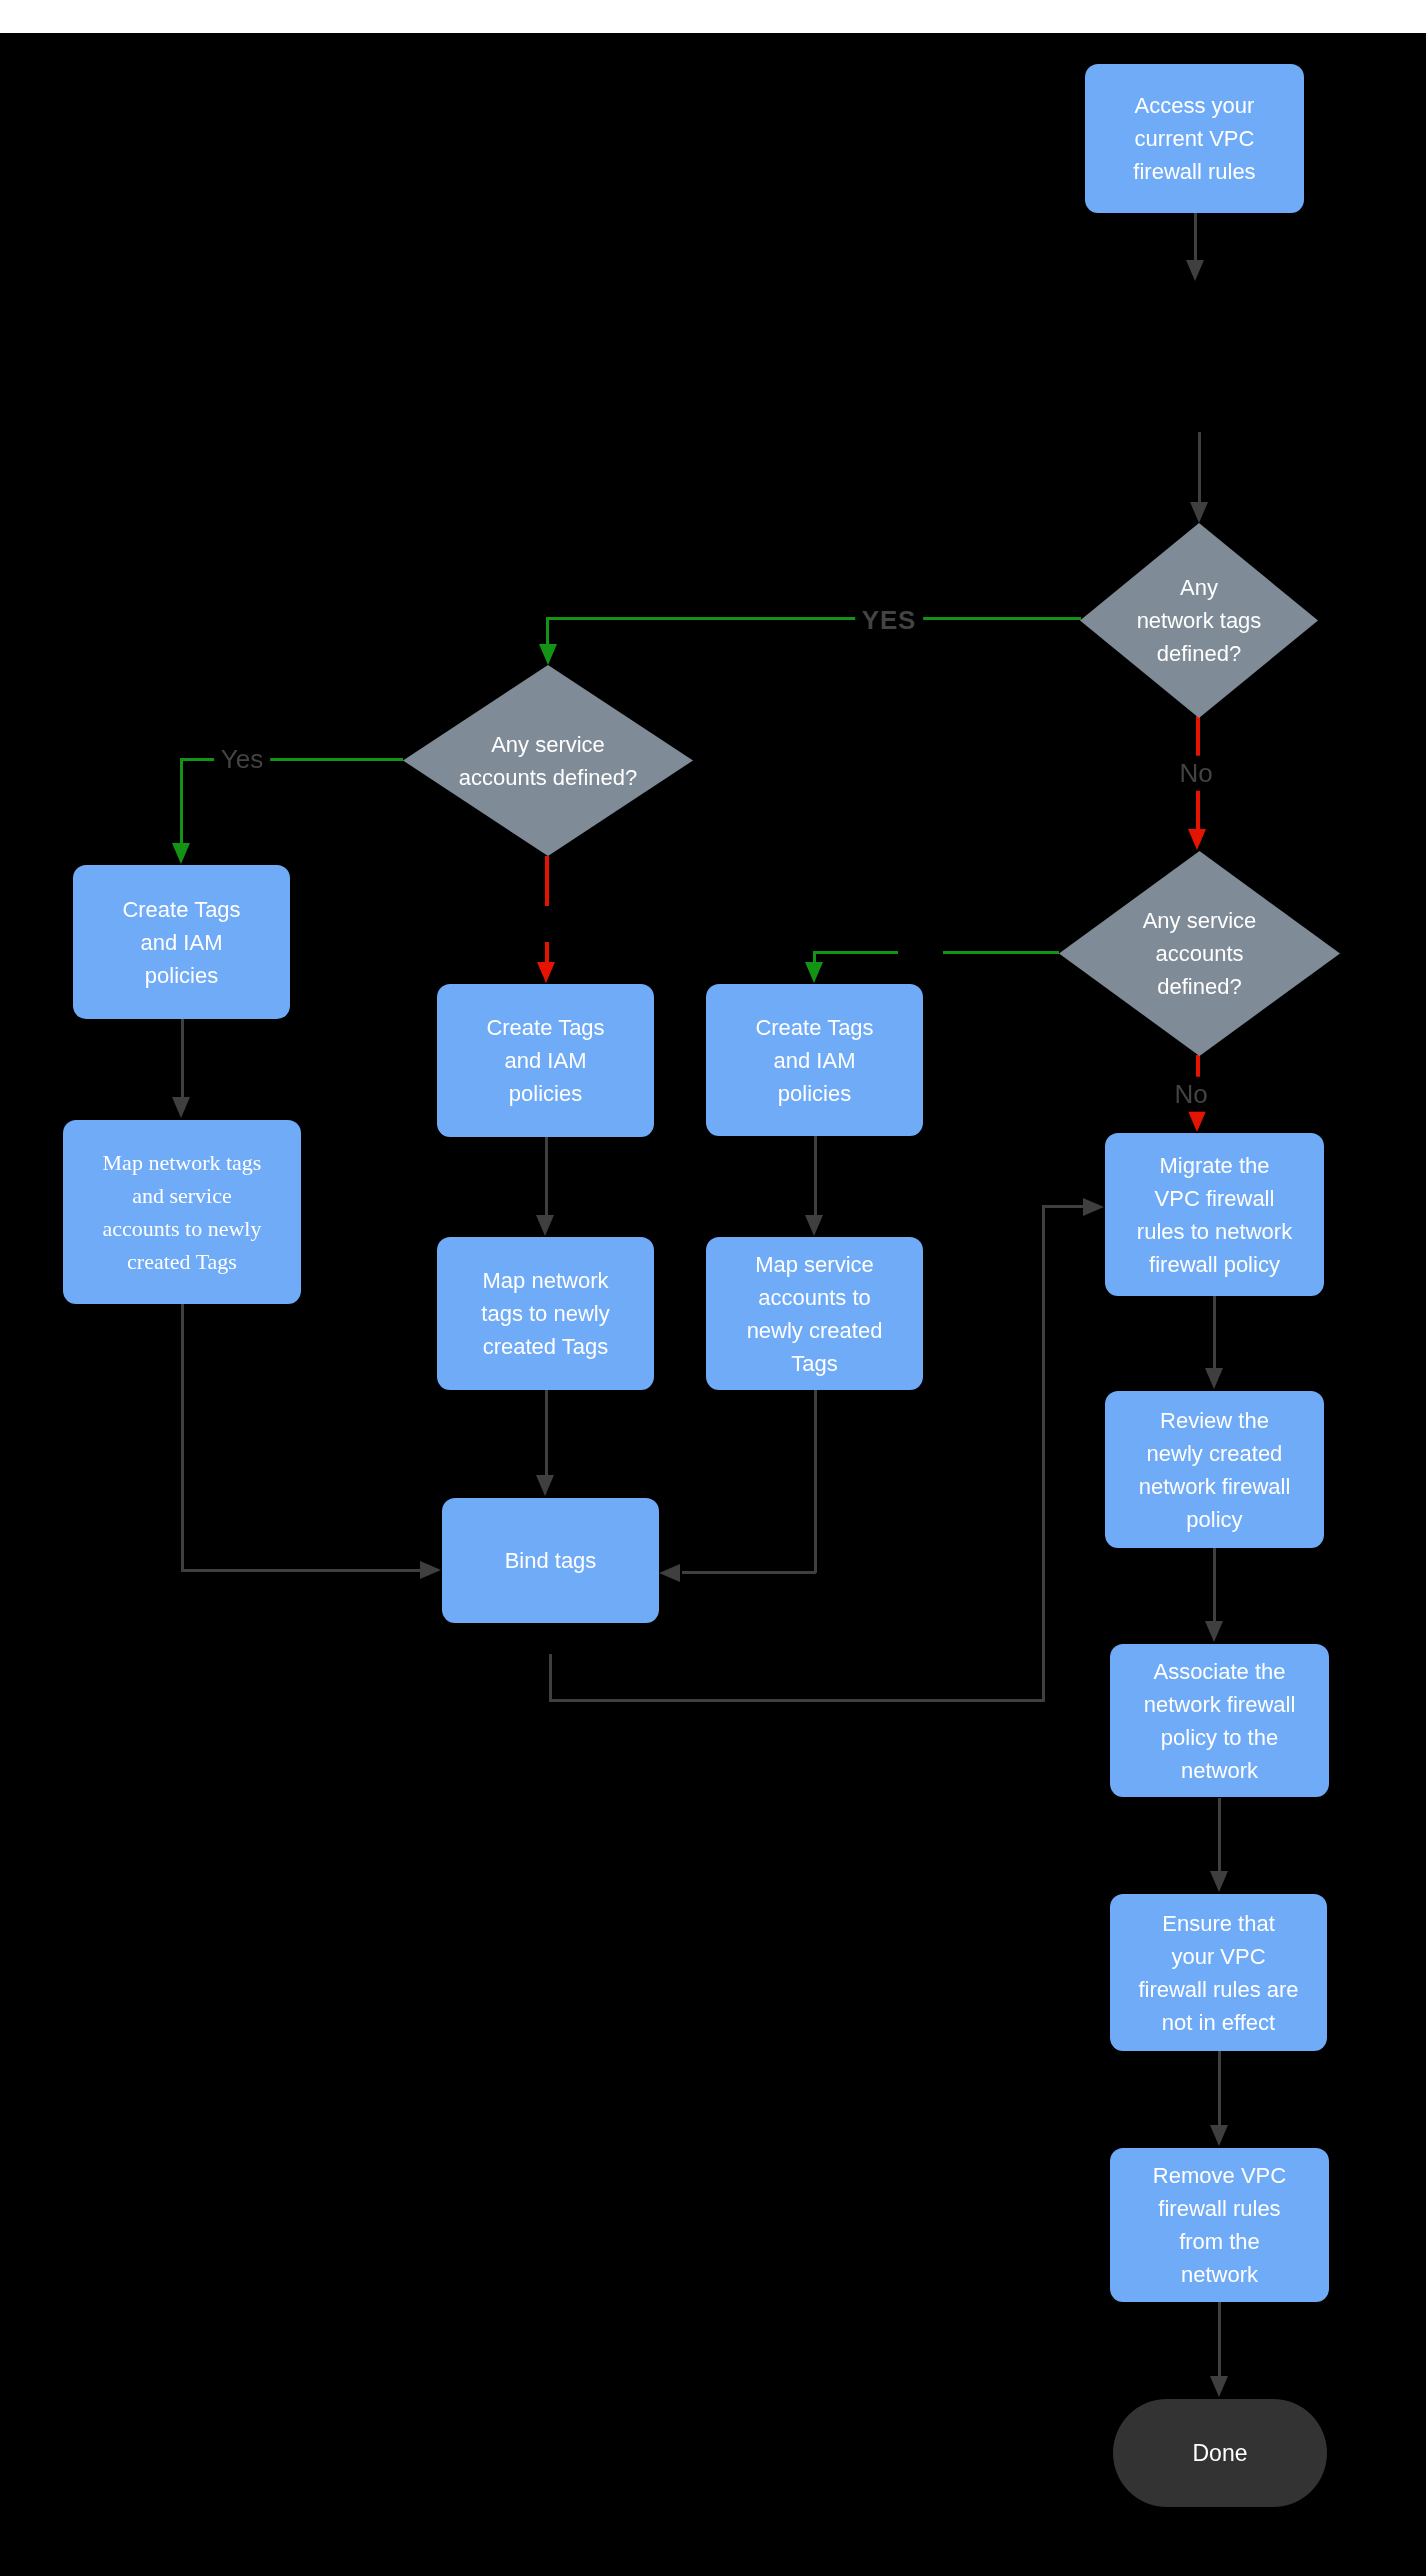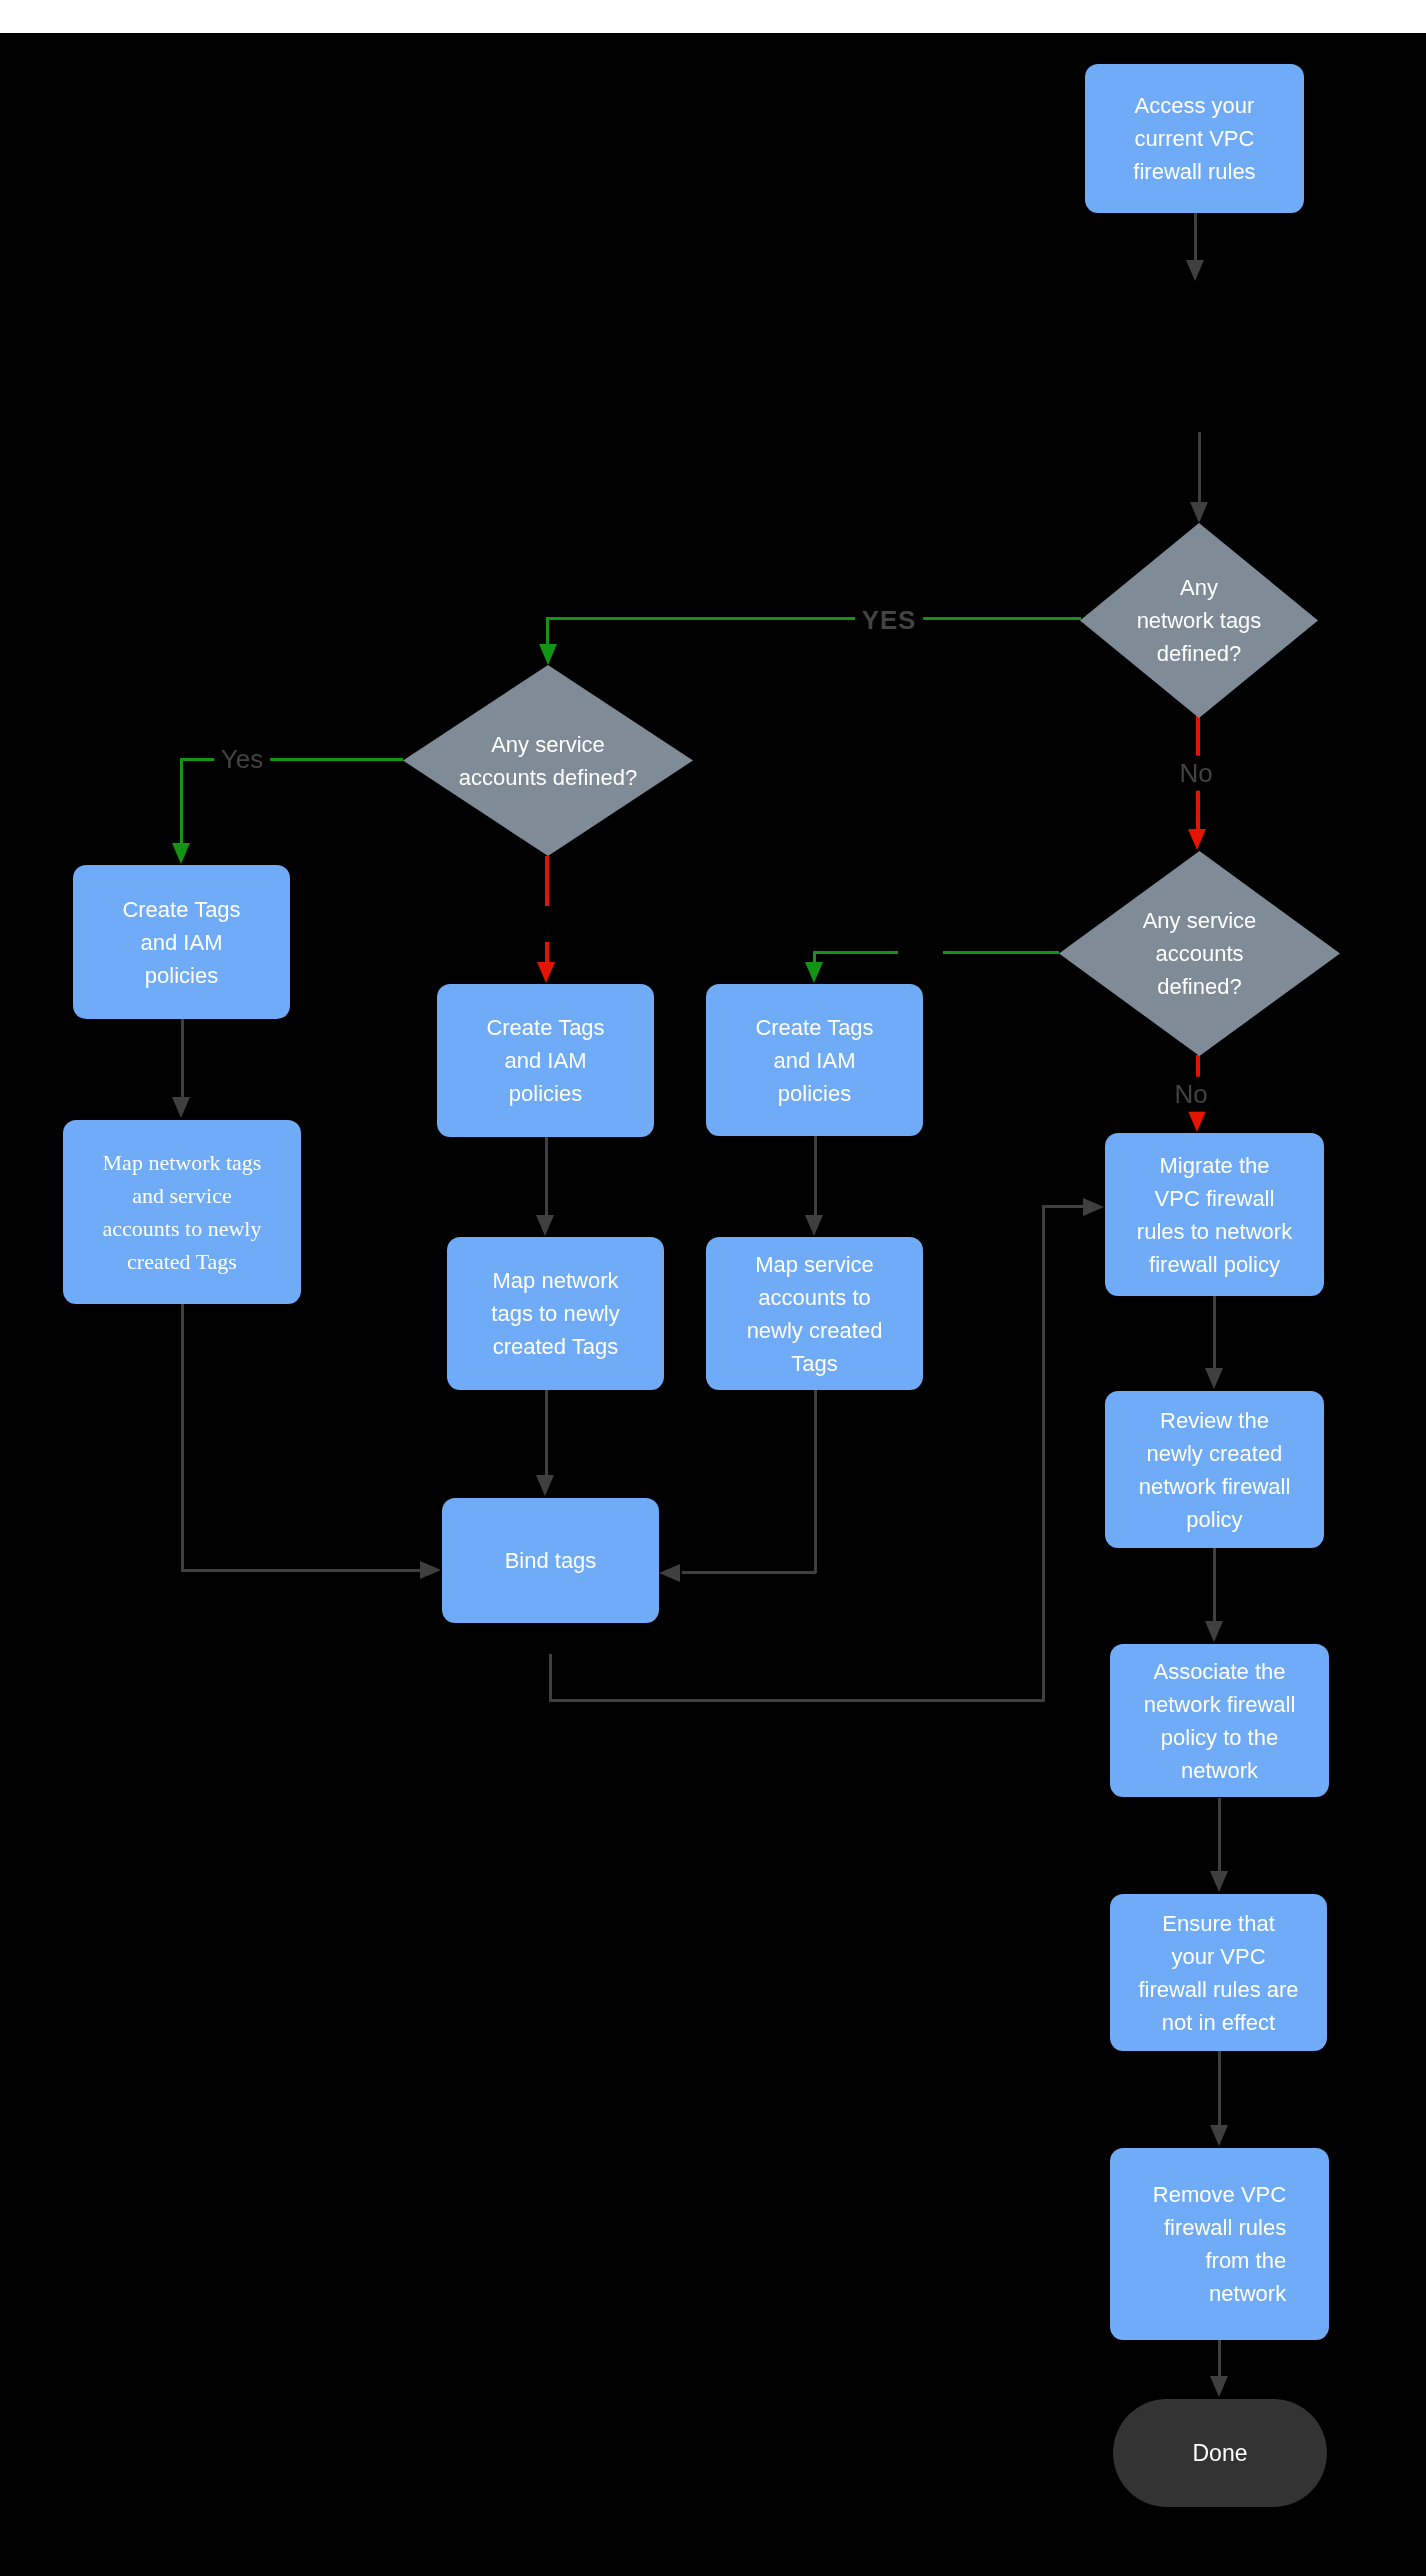--- a/index.html
+++ b/index.html
@@ -135,21 +135,21 @@
 
   <div class="node proc" style="left:706px;top:984px;width:217px;height:152px;">Create Tags
 and IAM
 policies</div>
 
   <div class="node proc" style="left:63px;top:1120px;width:238px;height:184px;font-family:Liberation Serif, serif;">Map network tags
 and service
 accounts to newly
 created Tags</div>
 
-  <div class="node proc" style="left:437px;top:1237px;width:217px;height:153px;margin-left:10px;">Map network
+  <div class="node proc" style="left:437px;top:1237px;width:217px;height:153px;">Map network
 tags to newly
 created Tags</div>
 
   <div class="node proc" style="left:706px;top:1237px;width:217px;height:153px;">Map service
 accounts  to
 newly created
 Tags</div>
 
   <div class="node proc" style="left:442px;top:1498px;width:217px;height:125px;">Bind tags</div>
 
@@ -166,20 +166,20 @@
   <div class="node proc" style="left:1110px;top:1644px;width:219px;height:153px;">Associate the
 network firewall
 policy to the
 network</div>
 
   <div class="node proc" style="left:1110px;top:1894px;width:217px;height:157px;">Ensure that
 your VPC
 firewall rules are
 not in effect</div>
 
-  <div class="node proc" style="left:1110px;top:2148px;width:219px;height:192px;text-align:right;">Remove  VPC
+  <div class="node proc" style="left:1110px;top:2148px;width:219px;height:154px;">Remove  VPC
 firewall rules
 from the
 network</div>
 
   <div class="node pill" style="left:1113px;top:2399px;width:214px;height:108px;">Done</div>
 </div>
 
 
 </body></html>

